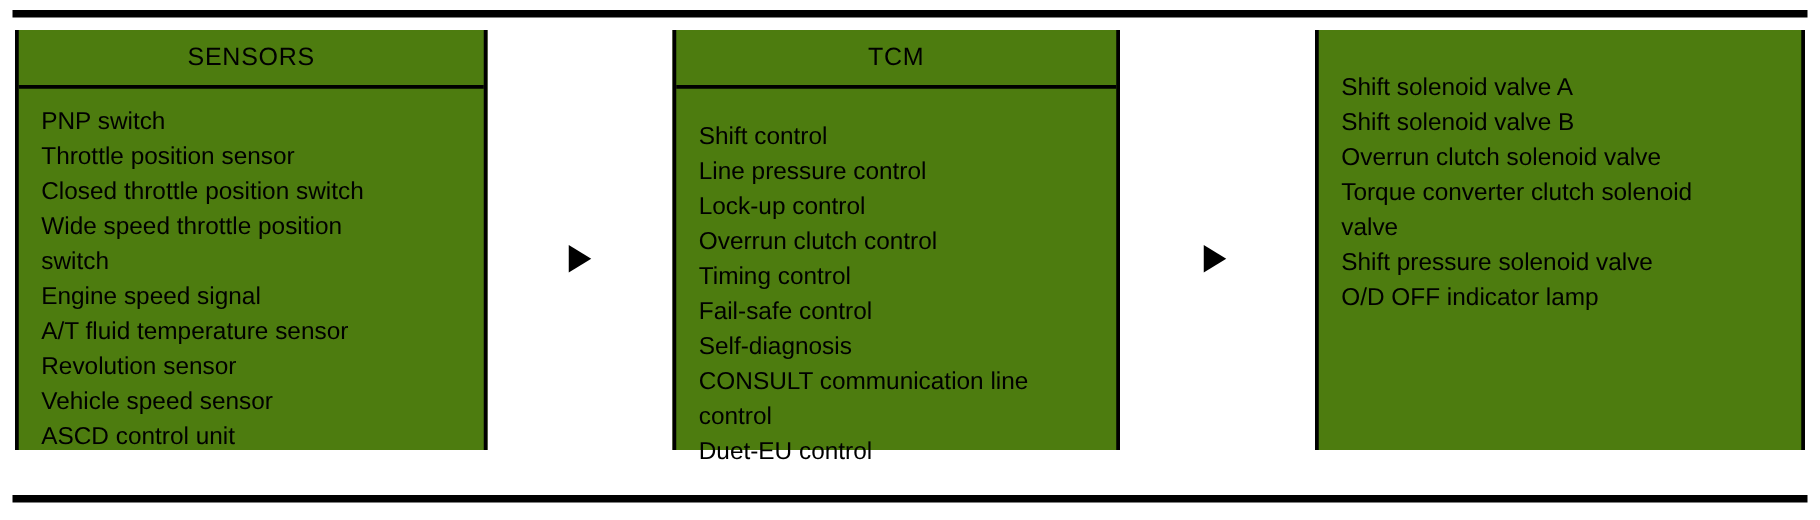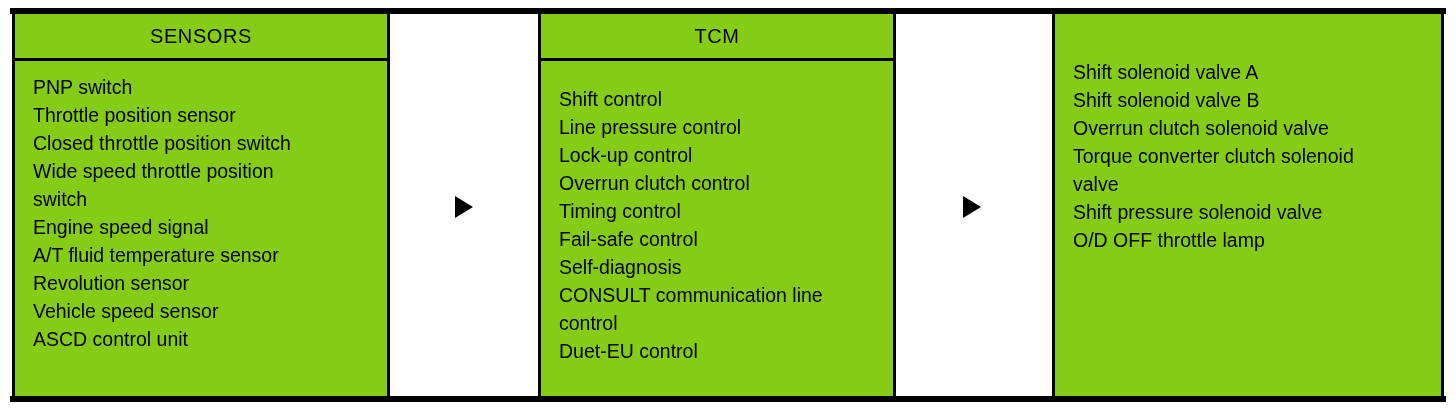--- a/index.html
+++ b/index.html
@@ -30,26 +30,26 @@
     width: 1436px;
     height: 6px;
     background: #000000;
   }
   .rule-top    { top: 8px; }
   .rule-bottom { top: 396px; }
 
   
   .box {
     position: absolute;
-    top: 14px;
-    height: 382px;
+    top: 24px;
+    height: 336px;
     box-sizing: border-box;
     border-left: 3px solid #000000;
     border-right: 3px solid #000000;
-    background: #84cc16;
+    background: #4d7c0f;
   }
   .box-sensors   { left: 12px;   width: 378px; }
   .box-tcm       { left: 538px;  width: 358px; }
   .box-actuators { left: 1052px; width: 392px; }
 
   
   .box-header {
     position: relative;
     height: 44px;
     line-height: 44px;
@@ -57,21 +57,21 @@
     font-size: 20px;
     letter-spacing: 0.6px;
     border-bottom: 3px solid #000000;
     white-space: nowrap;
   }
 
   
   .box-body {
     padding: 12px 0 0 18px;
   }
-  .box-body.pad-actuators { padding-top: 44px; }
+  .box-body.pad-actuators { padding-top: 32px; }
   .box-body.pad-tcm       { padding-top: 24px; }
 
   .row {
     font-size: 19.5px;
     line-height: 28px;
     white-space: nowrap;
   }
   .row.italic {
   }
 
@@ -133,17 +133,17 @@
   <div class="arrow arrow-2"></div>
 
   <div class="box box-actuators">
     <div class="box-body pad-actuators">
       <div class="row">Shift solenoid valve A</div>
       <div class="row">Shift solenoid valve B</div>
       <div class="row italic">Overrun clutch solenoid valve</div>
       <div class="row">Torque converter clutch solenoid</div>
       <div class="row">valve</div>
       <div class="row">Shift pressure solenoid valve</div>
-      <div class="row">O/D OFF throttle lamp</div>
+      <div class="row">O/D OFF indicator lamp</div>
     </div>
   </div>
 
 </div>
 
 </body></html>

